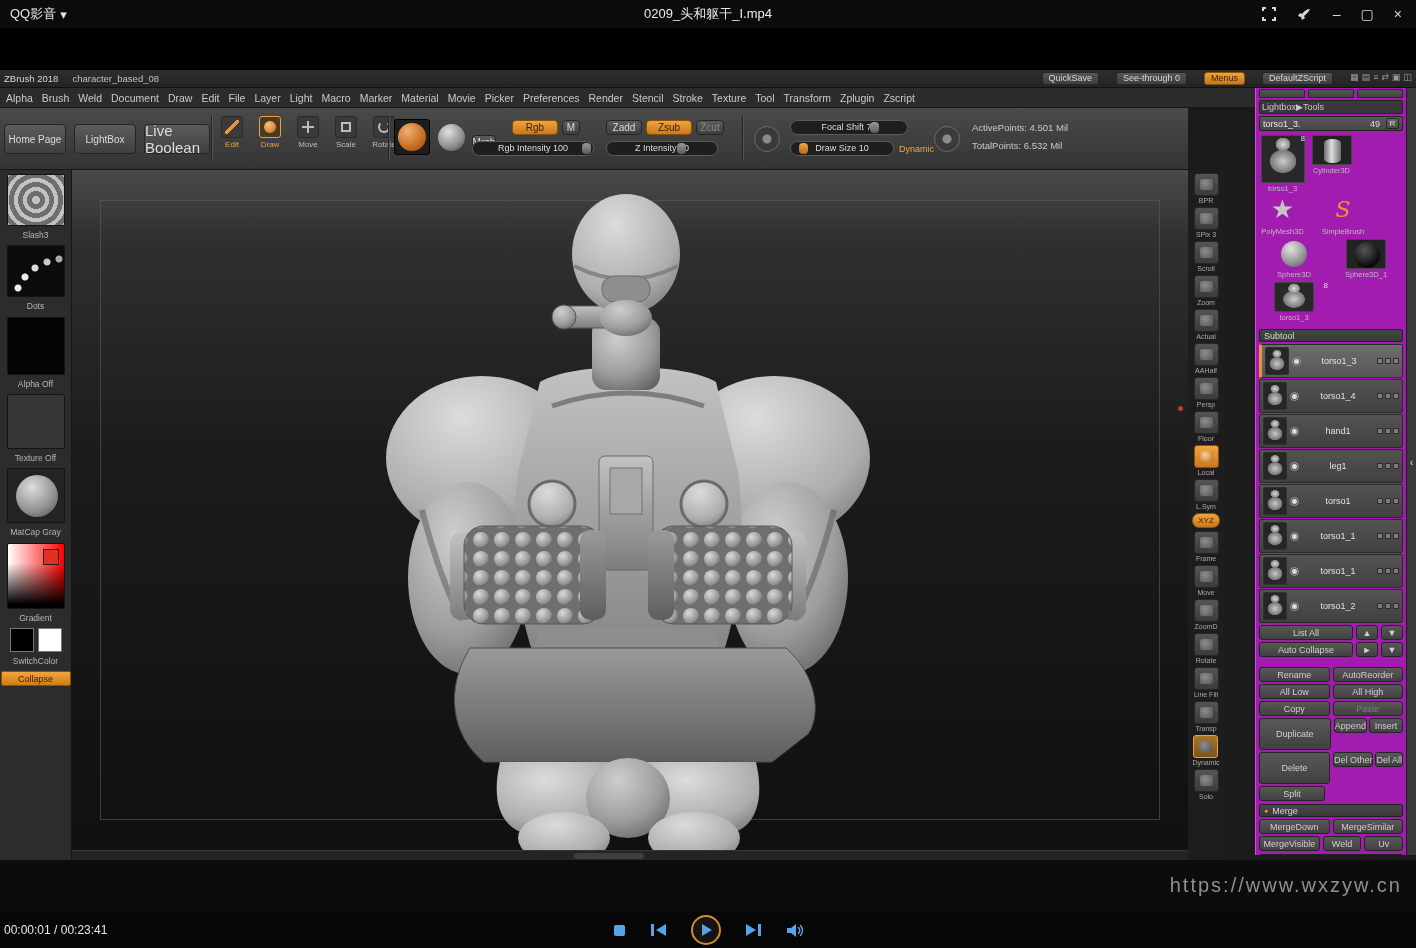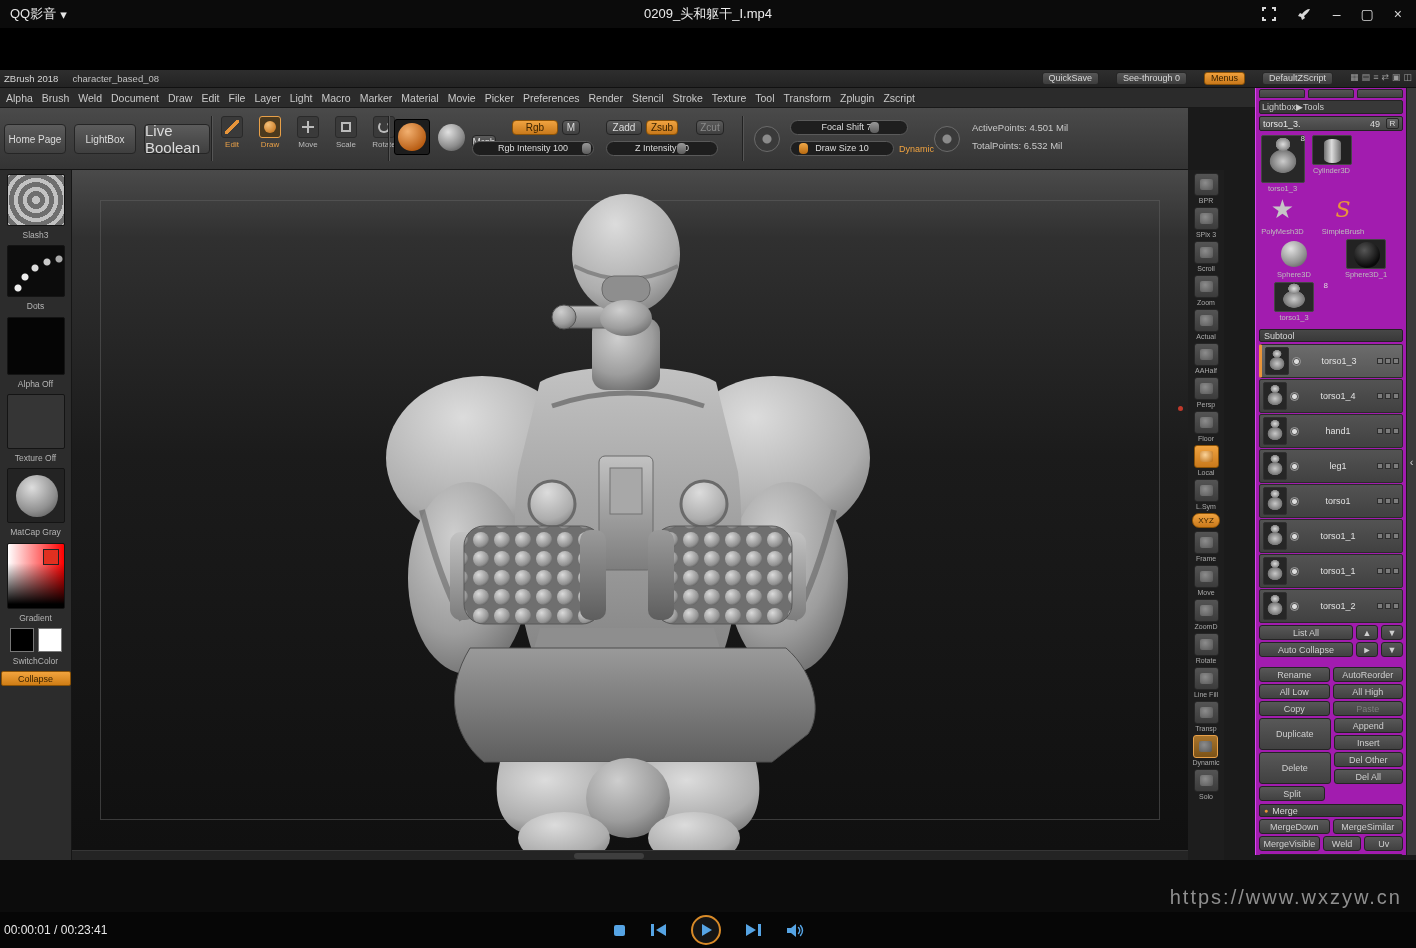--- a/index.html
+++ b/index.html
@@ -174,40 +174,40 @@
   .sub-name{flex:1;text-align:center;font-size:9px;color:#e2e2e2}
   .sub-icons{display:flex;gap:2px}
   .sub-icons i{width:6px;height:6px;background:#7c7c7c;border:1px solid #2e2e2e;display:block}
 
   .row2{display:flex;gap:3px;margin-top:2px}
   .pbtn{background:linear-gradient(#585858,#414141);border:1px solid #242424;border-radius:3px;color:#cfcfcf;
     font-size:9px;height:15px;display:flex;align-items:center;justify-content:center;flex:1;cursor:pointer;white-space:nowrap}
   .pbtn.dim{color:#7e7e7e}
   .pbtn.sq{flex:0 0 22px}
   .pbtn.tall{height:32px}
-  .colstack{flex:1;display:flex;flex-direction:column;gap:2px}
+  .colstack{flex:1;display:flex;flex-direction:row;gap:2px}
   .spacer8{height:8px}
 
   .zb-scrollcol{position:absolute;left:1406px;top:18px;width:10px;height:767px;background:#3a3a3a;border-left:1px solid #1c1c1c;
     display:flex;align-items:center;justify-content:center}
   .zb-scrollcol span{color:#cfcfcf;font-size:11px;margin-top:-20px}
   .zb-bottomblack{position:absolute;left:0;top:790px;width:1416px;height:52px;background:#0c0c0c}
 
   
   .player-bar{position:absolute;left:0;top:912px;width:1416px;height:36px;background:#060606;z-index:45}
   .pc-time{position:absolute;left:4px;top:11px;font-size:12px;color:#e8e8e8}
   .pc-center{position:absolute;left:0;right:0;top:0;height:36px;display:flex;align-items:center;justify-content:center;gap:24px}
   .pc-btn{display:flex;align-items:center;justify-content:center;cursor:pointer}
   .play-circle{width:30px;height:30px;border-radius:50%;border:2px solid #d88a28;background:#151515;
     display:flex;align-items:center;justify-content:center}
 
   
   .watermark{position:absolute;right:14px;top:866px;text-align:right;z-index:50;color:#9a9a9a;pointer-events:none}
   .watermark .w1{font-size:19px;letter-spacing:2px}
-  .watermark .w2{font-size:20px;letter-spacing:2px;margin-top:20px;color:#8f8f8f}
+  .watermark .w2{font-size:20px;letter-spacing:2px;margin-top:8px;color:#8f8f8f}
 </style>
 </head>
 <body>
 
 <div class="qq-bar">
   <div class="qq-left">
     <span>QQ影音</span>
     <span>▾</span>
   </div>
   <div class="qq-title">0209_头和躯干_I.mp4</div>
@@ -307,21 +307,21 @@
     <div class="shelf-div" style="left:388px"></div>
     <div class="brush-thumb"></div>
     <div class="mat-sphere"></div>
 
     <div class="zbtn" style="left:472px;top:27px;width:24px;height:15px">Mrgb</div>
     <div class="zbtn orange" style="left:512px;top:12px;width:46px;height:15px">Rgb</div>
     <div class="zbtn" style="left:562px;top:12px;width:18px;height:15px">M</div>
     <div class="slider s-rgb" style="left:472px;top:33px;width:122px">Rgb Intensity 100</div>
 
     <div class="zbtn" style="left:606px;top:12px;width:36px;height:15px">Zadd</div>
-    <div class="zbtn orange" style="left:646px;top:12px;width:32px;height:15px">Zsub</div>
+    <div class="zbtn orange" style="left:646px;top:12px;width:46px;height:15px">Zsub</div>
     <div class="zbtn dim" style="left:696px;top:12px;width:28px;height:15px">Zcut</div>
     <div class="slider s-z" style="left:606px;top:33px;width:112px">Z Intensity 70</div>
 
     <div class="shelf-div" style="left:742px"></div>
     <div class="stroke-circle" style="left:754px;top:18px"></div>
     <div class="slider s-focal" style="left:790px;top:12px;width:118px">Focal Shift 74</div>
     <div class="slider s-draw" style="left:790px;top:33px;width:104px">Draw Size 10</div>
     <span class="dyn-tag" style="left:899px;top:36px">Dynamic</span>
     <div class="stroke-circle" style="left:934px;top:18px"></div>
 

